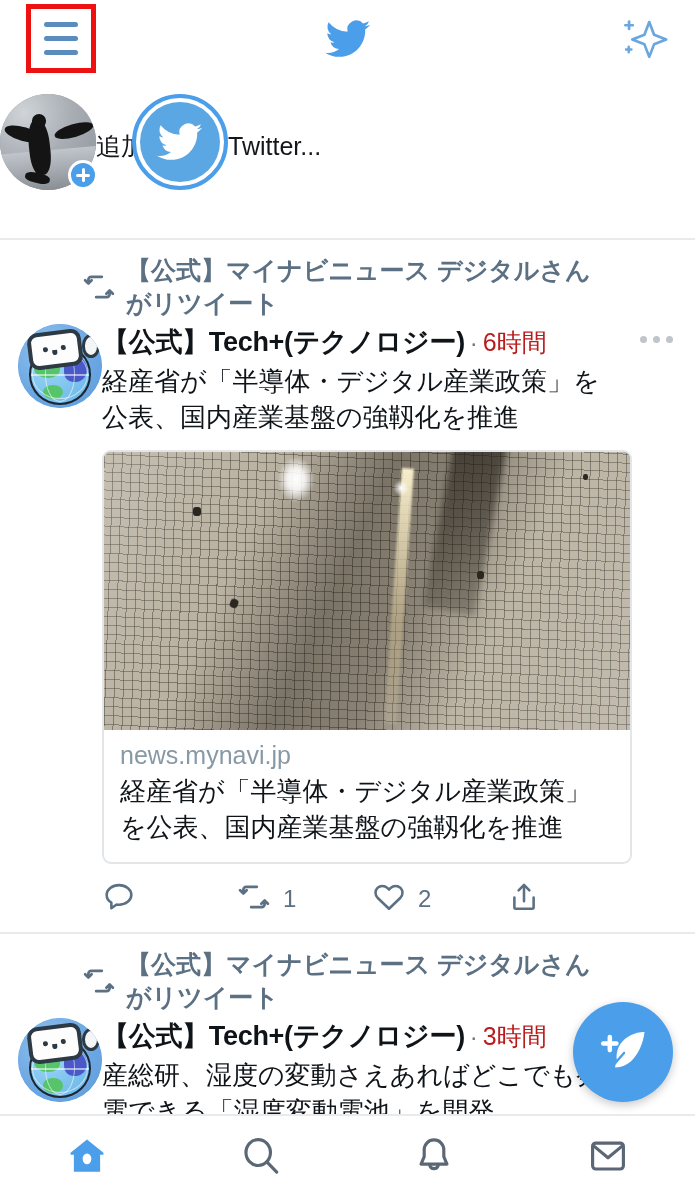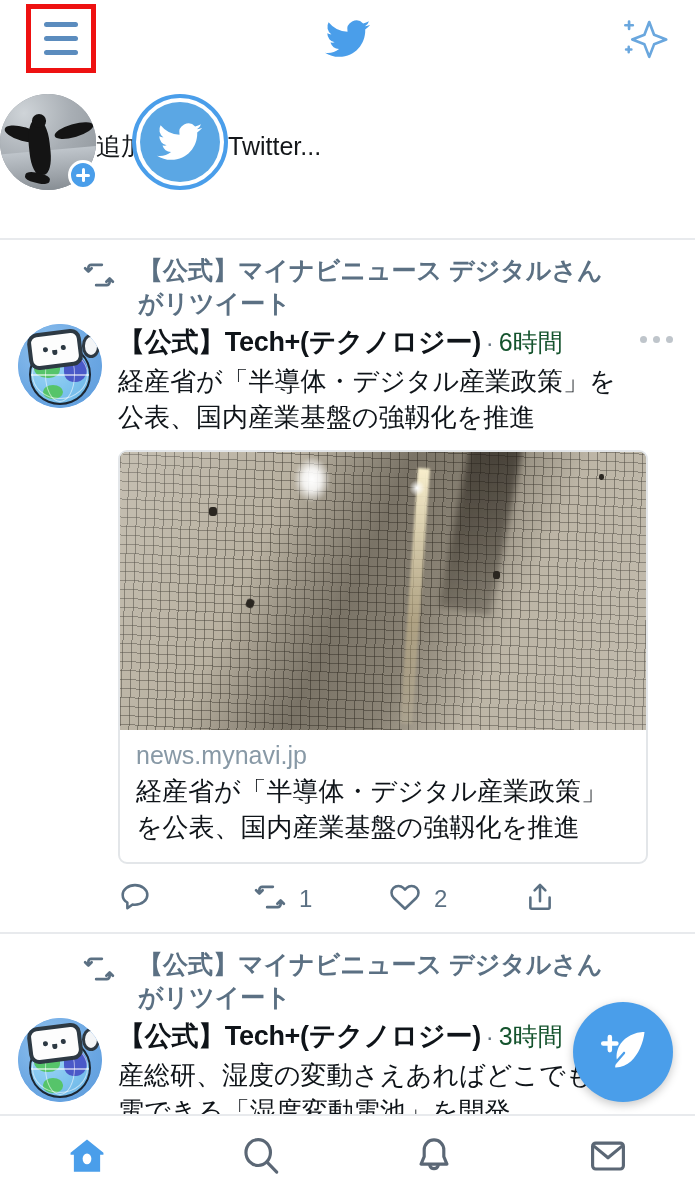--- a/index.html
+++ b/index.html
@@ -196,41 +196,40 @@
 
   
   .tweet {
     position: relative;
     padding: 14px 18px 0 18px;
     border-bottom: 2px solid #e8eaed;
   }
 
   .retweet-head {
     display: flex;
-    align-items: flex-start;
-    gap: 22px;
+    align-items: center;
+    gap: 10px;
     padding-left: 72px;
     margin-bottom: 4px;
   }
   .rt-icon {
     flex: 0 0 auto;
     margin-top: 4px;
     margin-left: -8px;
   }
   .retweet-text {
     font-size: 25px;
     line-height: 1.32;
     color: #5b7083;
     font-weight: 700;
     max-width: 470px;
   }
 
   .tweet-body {
     display: flex;
-    gap: 16px;
   }
 
   .avatar {
     flex: 0 0 auto;
     width: 84px;
     height: 84px;
     border-radius: 50%;
     position: relative;
     overflow: hidden;
     background: #6ea8e8;
@@ -322,21 +321,21 @@
     padding-right: 60px;
   }
   .display-name {
     font-size: 27px;
     font-weight: 700;
     color: #0f1419;
     white-space: nowrap;
     letter-spacing: -0.3px;
   }
   .time-sep { font-size: 24px; color: #687684; padding: 0 3px; }
-  .timestamp { font-size: 25px; color: #14532d; white-space: nowrap; }
+  .timestamp { font-size: 25px; color: #b91c1c; white-space: nowrap; }
 
   .more-btn {
     position: absolute;
     right: 0;
     top: 8px;
     display: flex;
     gap: 6px;
     padding: 4px;
   }
   .more-btn i {

